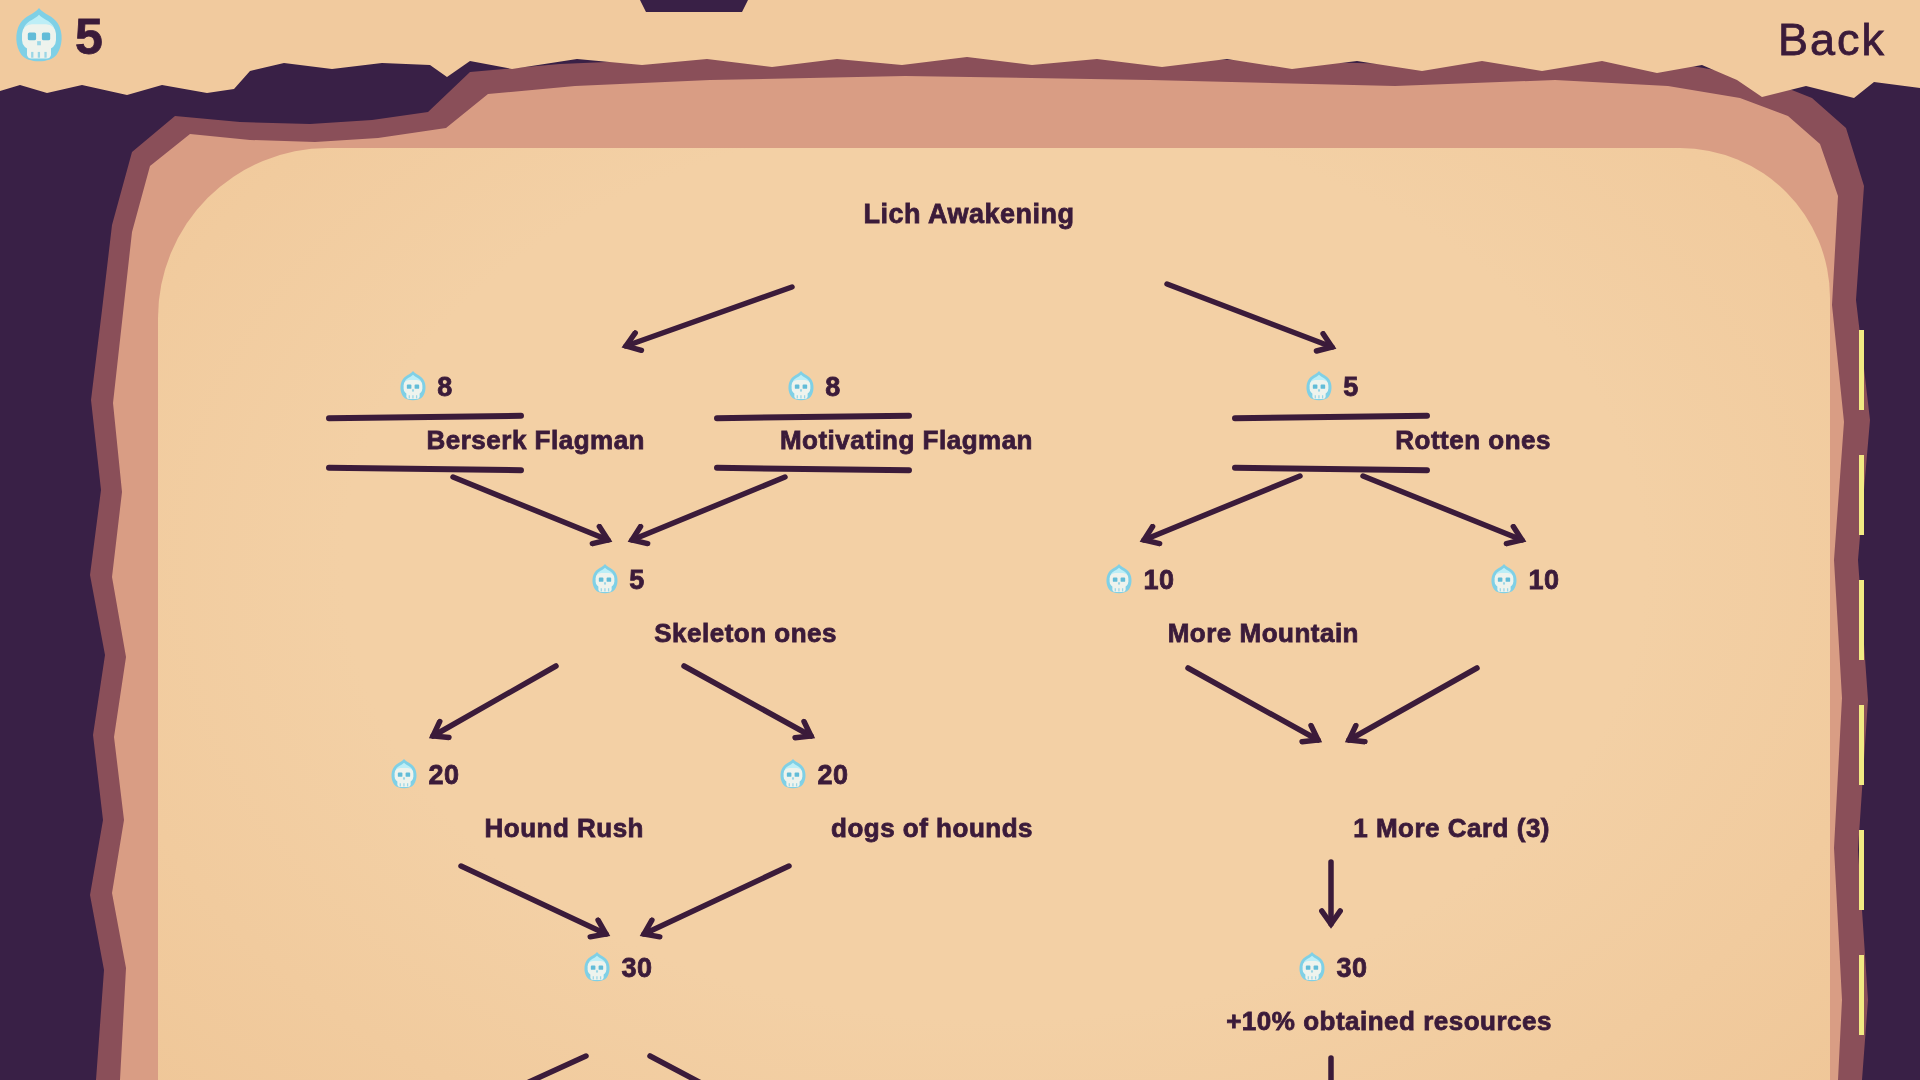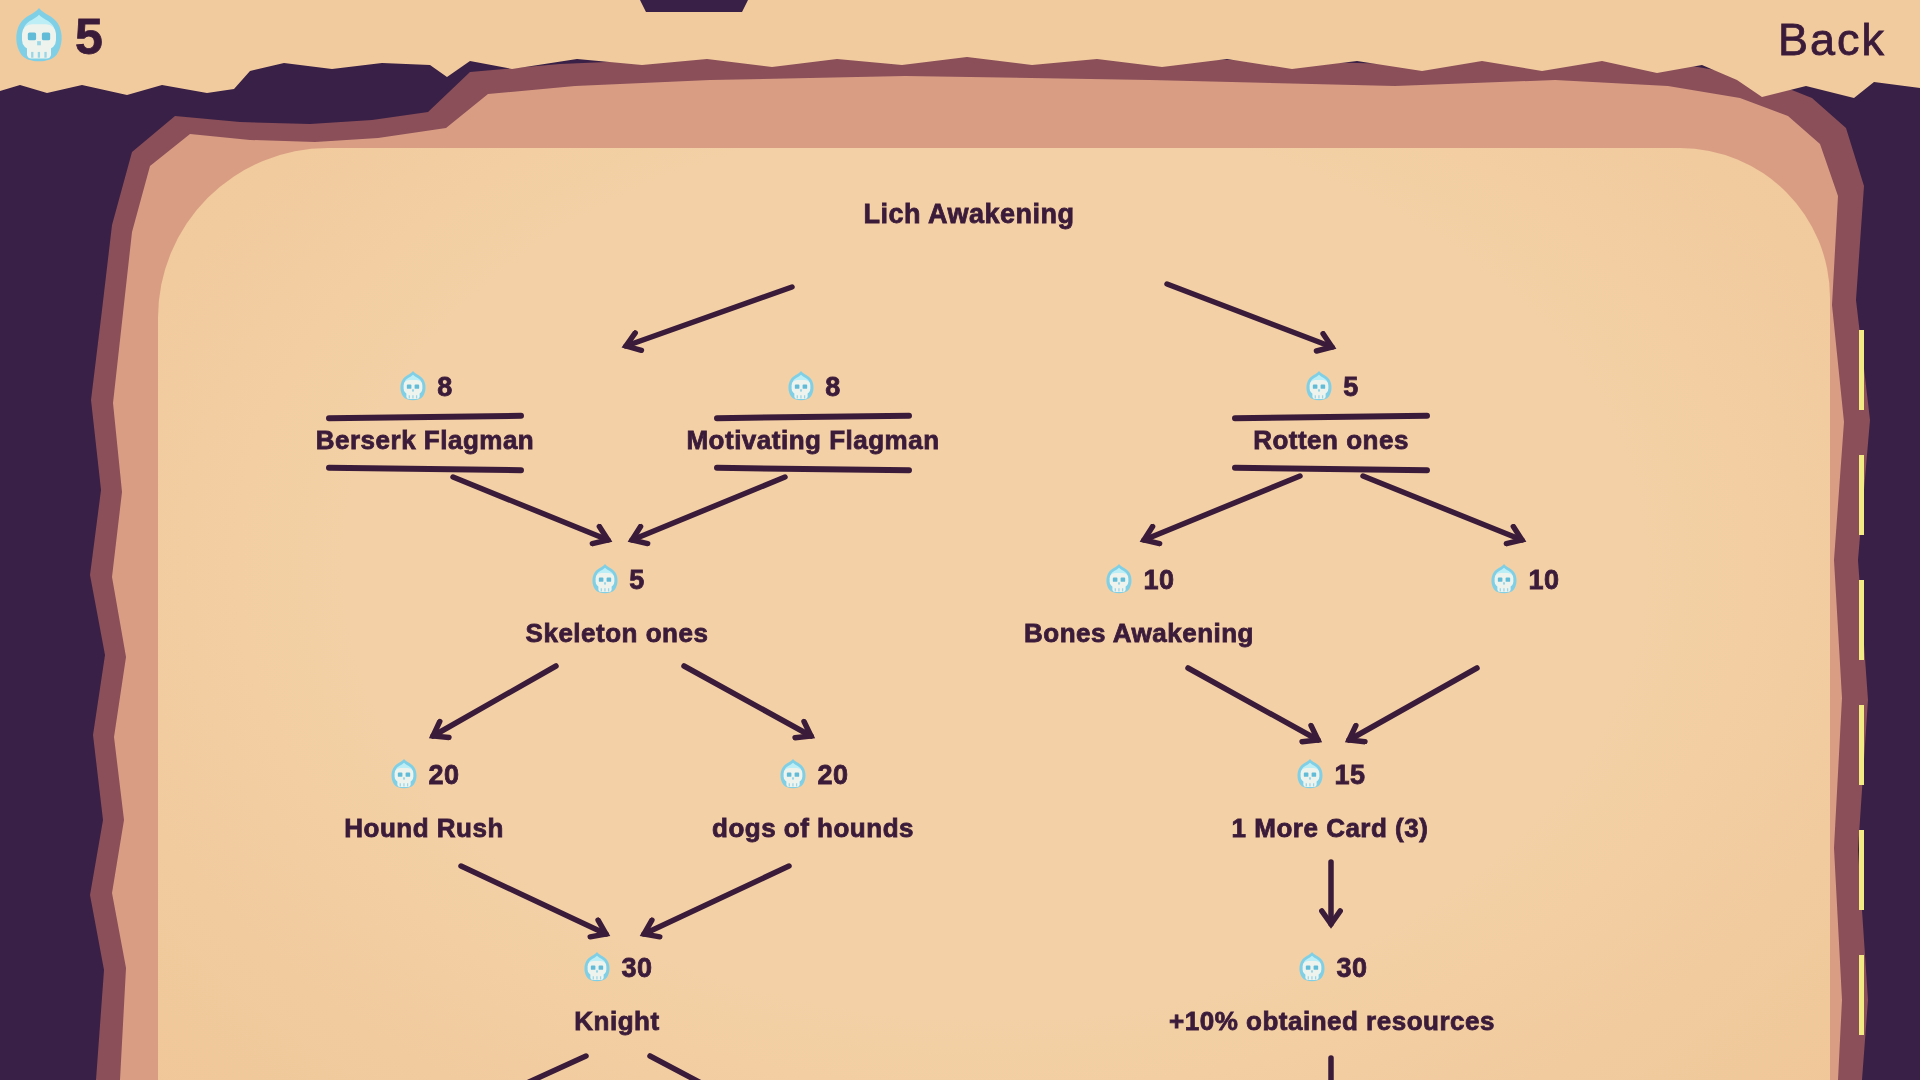--- a/index.html
+++ b/index.html
@@ -35,21 +35,21 @@
   }
   .chunky{-webkit-text-stroke:0.8px #3b1b3a;letter-spacing:0.5px;white-space:nowrap}
   .hdr-res{position:absolute;left:10px;top:8px;display:flex;align-items:center;gap:7px}
   .hdr-res .num{font-size:50px;line-height:1}
   .back-btn{position:absolute;right:34px;top:14px;font-size:45px;letter-spacing:2px;background:none;border:none;color:#3b1b3a;font-family:inherit;font-weight:400;cursor:pointer}
   .tree-title{position:absolute;left:969px;top:199px;transform:translateX(-50%);font-size:27px}
   .node{position:absolute;width:440px;height:112px;transform:translateX(-50%);cursor:pointer}
   .node .cost{position:absolute;top:0;left:0;right:0;height:34px;display:flex;justify-content:center;align-items:center;gap:8px}
   .node .cost svg{width:32px;height:32px}
   .node .cost .num{font-size:27px;line-height:1}
-  .node .name{position:absolute;top:54px;left:0;right:0;text-align:center;font-size:26px;line-height:32px}
+  .node .name{position:absolute;top:54px;left:0;right:0;text-align:right;font-size:26px;line-height:32px}
   .node .strike{display:none}
   .node.purchased .strike{display:block;position:absolute;left:50%;width:198px;height:6px;background:#3b1b3a;border-radius:3px}
   .strike.s-top{top:44px;transform:translateX(-50%) rotate(-0.7deg)}
   .strike.s-bot{top:96px;transform:translateX(-50%) rotate(0.7deg)}
   svg.arrows{position:absolute;inset:0;pointer-events:none}
   svg.arrows line{stroke:#3b1b3a;stroke-width:5.5;stroke-linecap:round}
   #defs-holder{position:absolute;width:0;height:0;overflow:hidden}
 </style>
 </head>
 <body>
@@ -157,21 +157,21 @@
   <div class="name chunky">Skeleton ones</div>
 </div>
 
 <div class="node" style="left:1139px;top:563px">
   <div class="cost">
     <svg>
         <use href="#sym-skull"></use>
       </svg>
     <span class="num chunky">10</span>
   </div>
-  <div class="name chunky">Bones Awakening</div>
+  <div class="name chunky">More Mountain</div>
 </div>
 
 <div class="node" style="left:1524px;top:563px">
   <div class="cost">
     <svg>
         <use href="#sym-skull"></use>
       </svg>
     <span class="num chunky">10</span>
   </div>
 </div>
@@ -190,37 +190,30 @@
   <div class="cost">
     <svg>
         <use href="#sym-skull"></use>
       </svg>
     <span class="num chunky">20</span>
   </div>
   <div class="name chunky">dogs of hounds</div>
 </div>
 
 <div class="node" style="left:1330px;top:758px">
-  <div class="cost">
-    <svg>
-        <use href="#sym-skull"></use>
-      </svg>
-    <span class="num chunky">15</span>
-  </div>
   <div class="name chunky">1 More Card (3)</div>
 </div>
 
 <div class="node" style="left:617px;top:951px">
   <div class="cost">
     <svg>
         <use href="#sym-skull"></use>
       </svg>
     <span class="num chunky">30</span>
   </div>
-  <div class="name chunky">Knight</div>
 </div>
 
 <div class="node" style="left:1332px;top:951px">
   <div class="cost">
     <svg>
         <use href="#sym-skull"></use>
       </svg>
     <span class="num chunky">30</span>
   </div>
   <div class="name chunky">+10% obtained resources</div>

